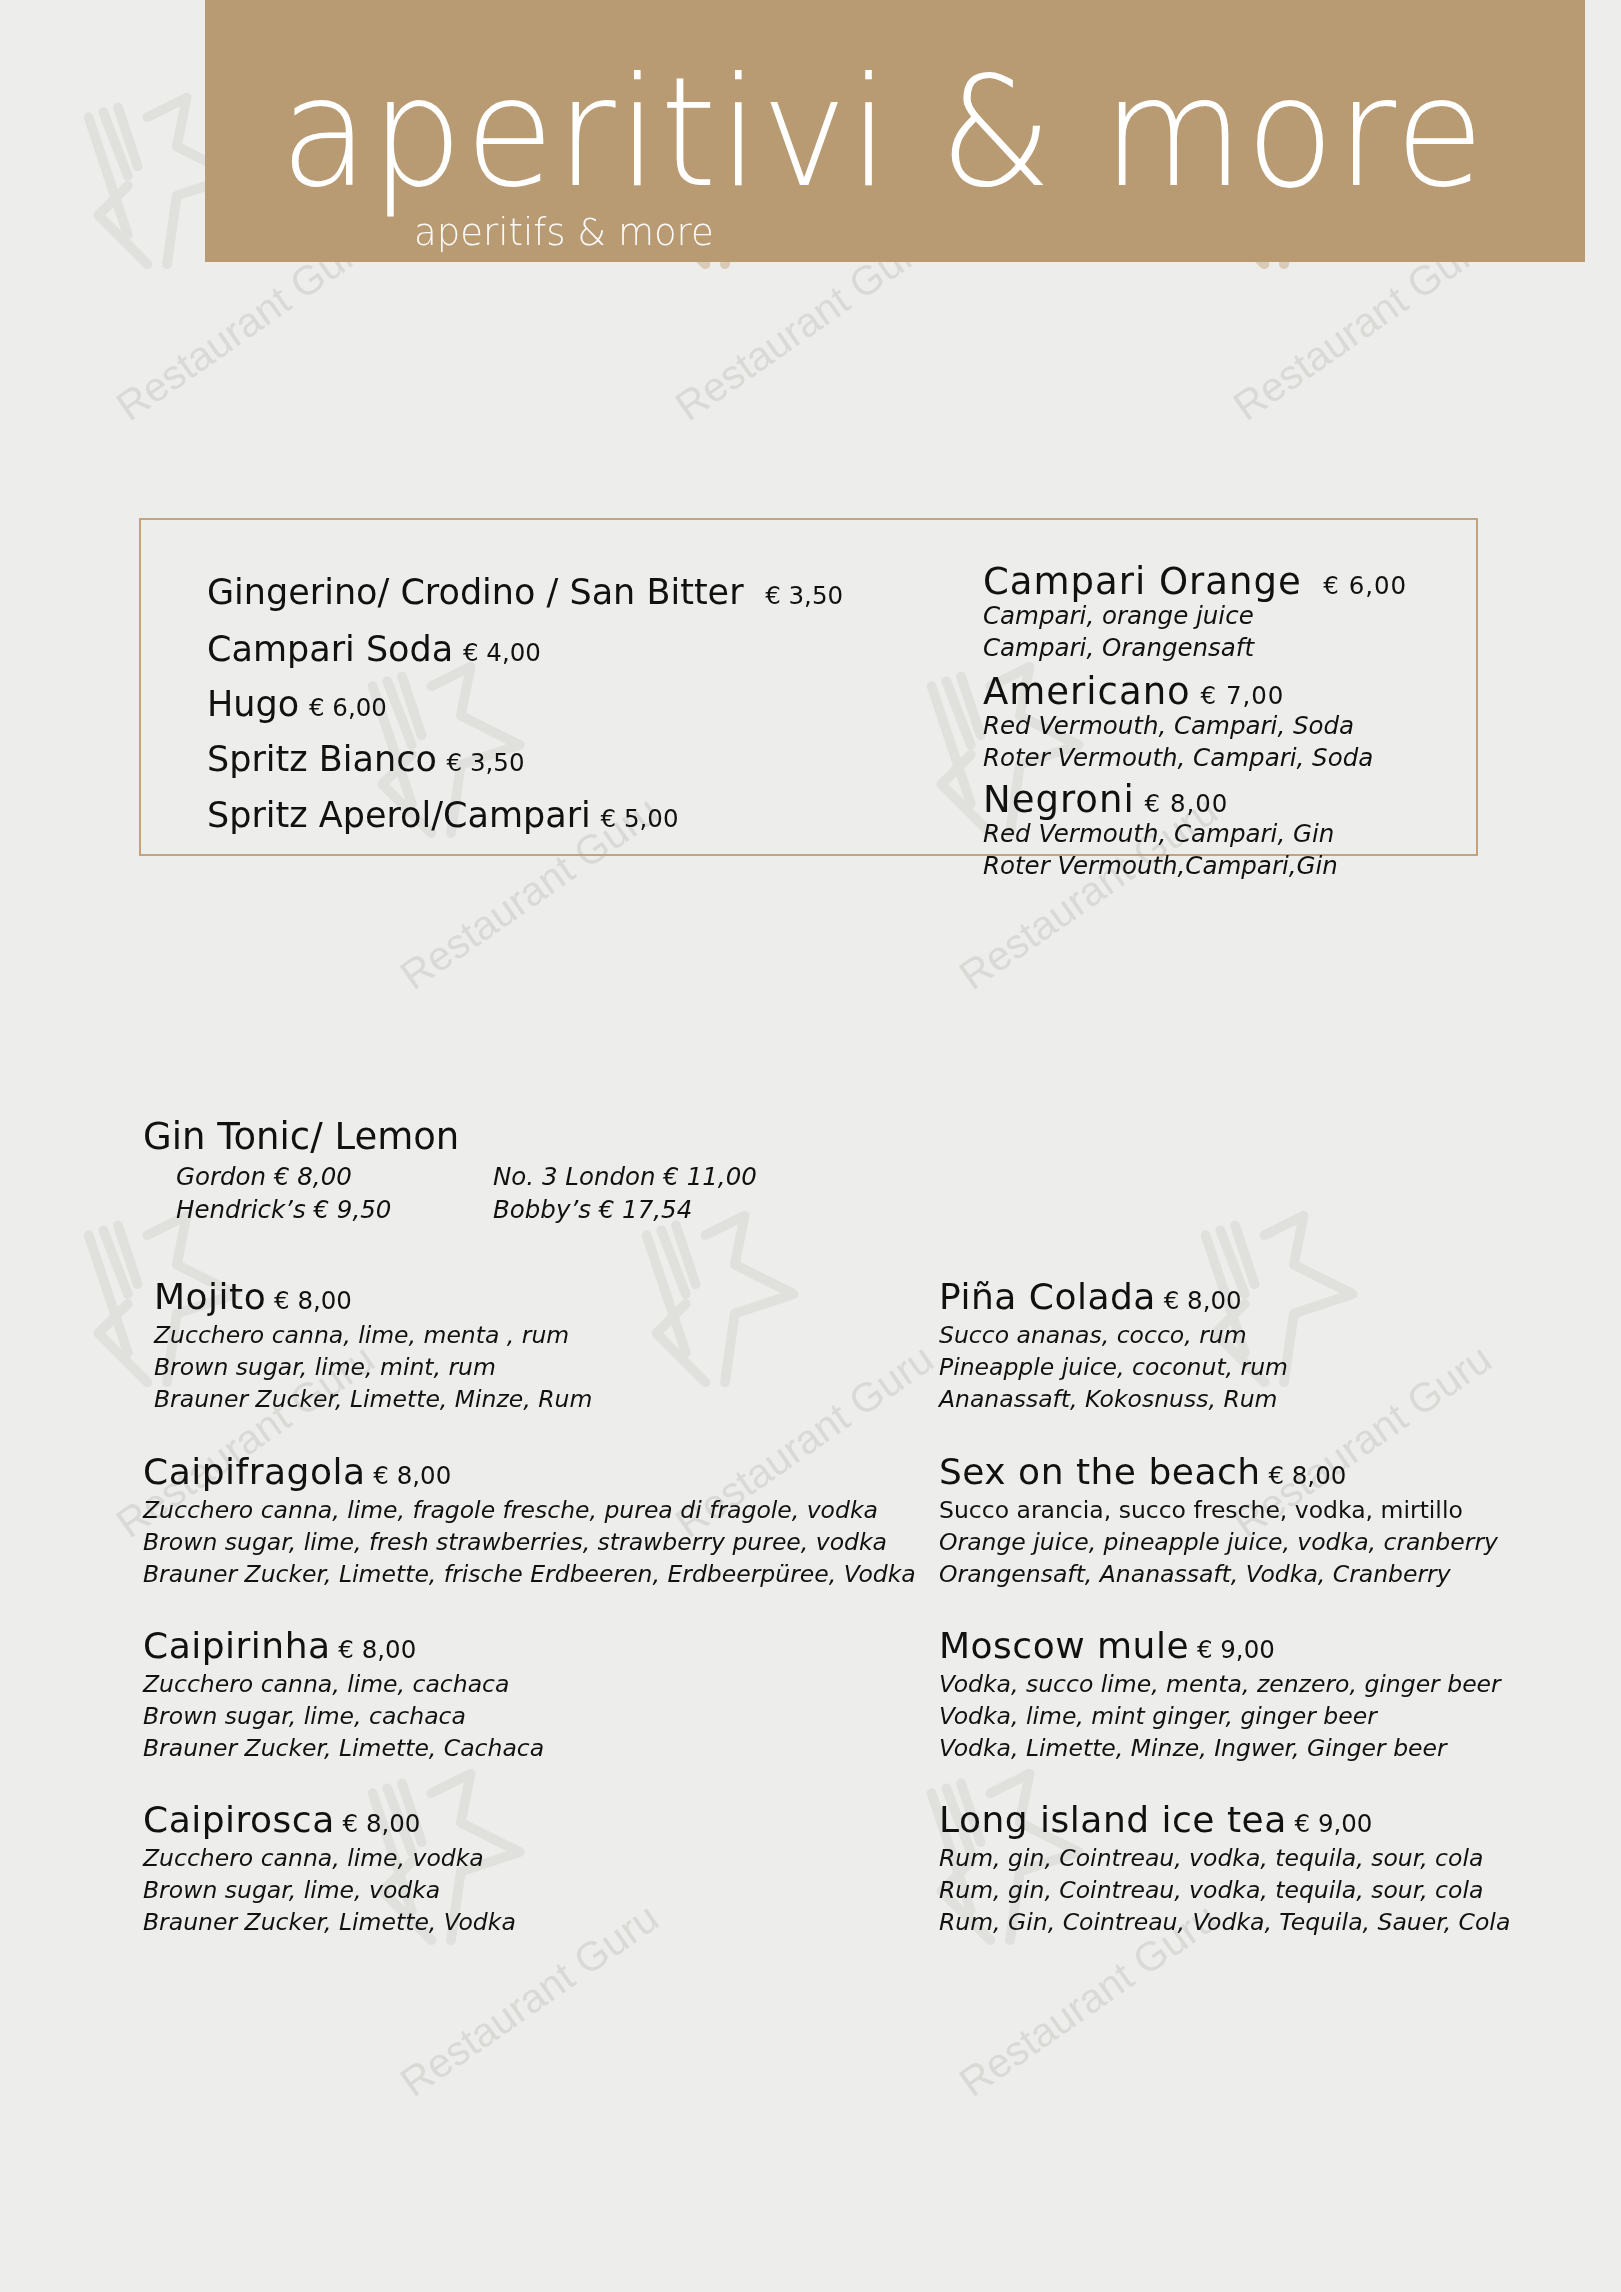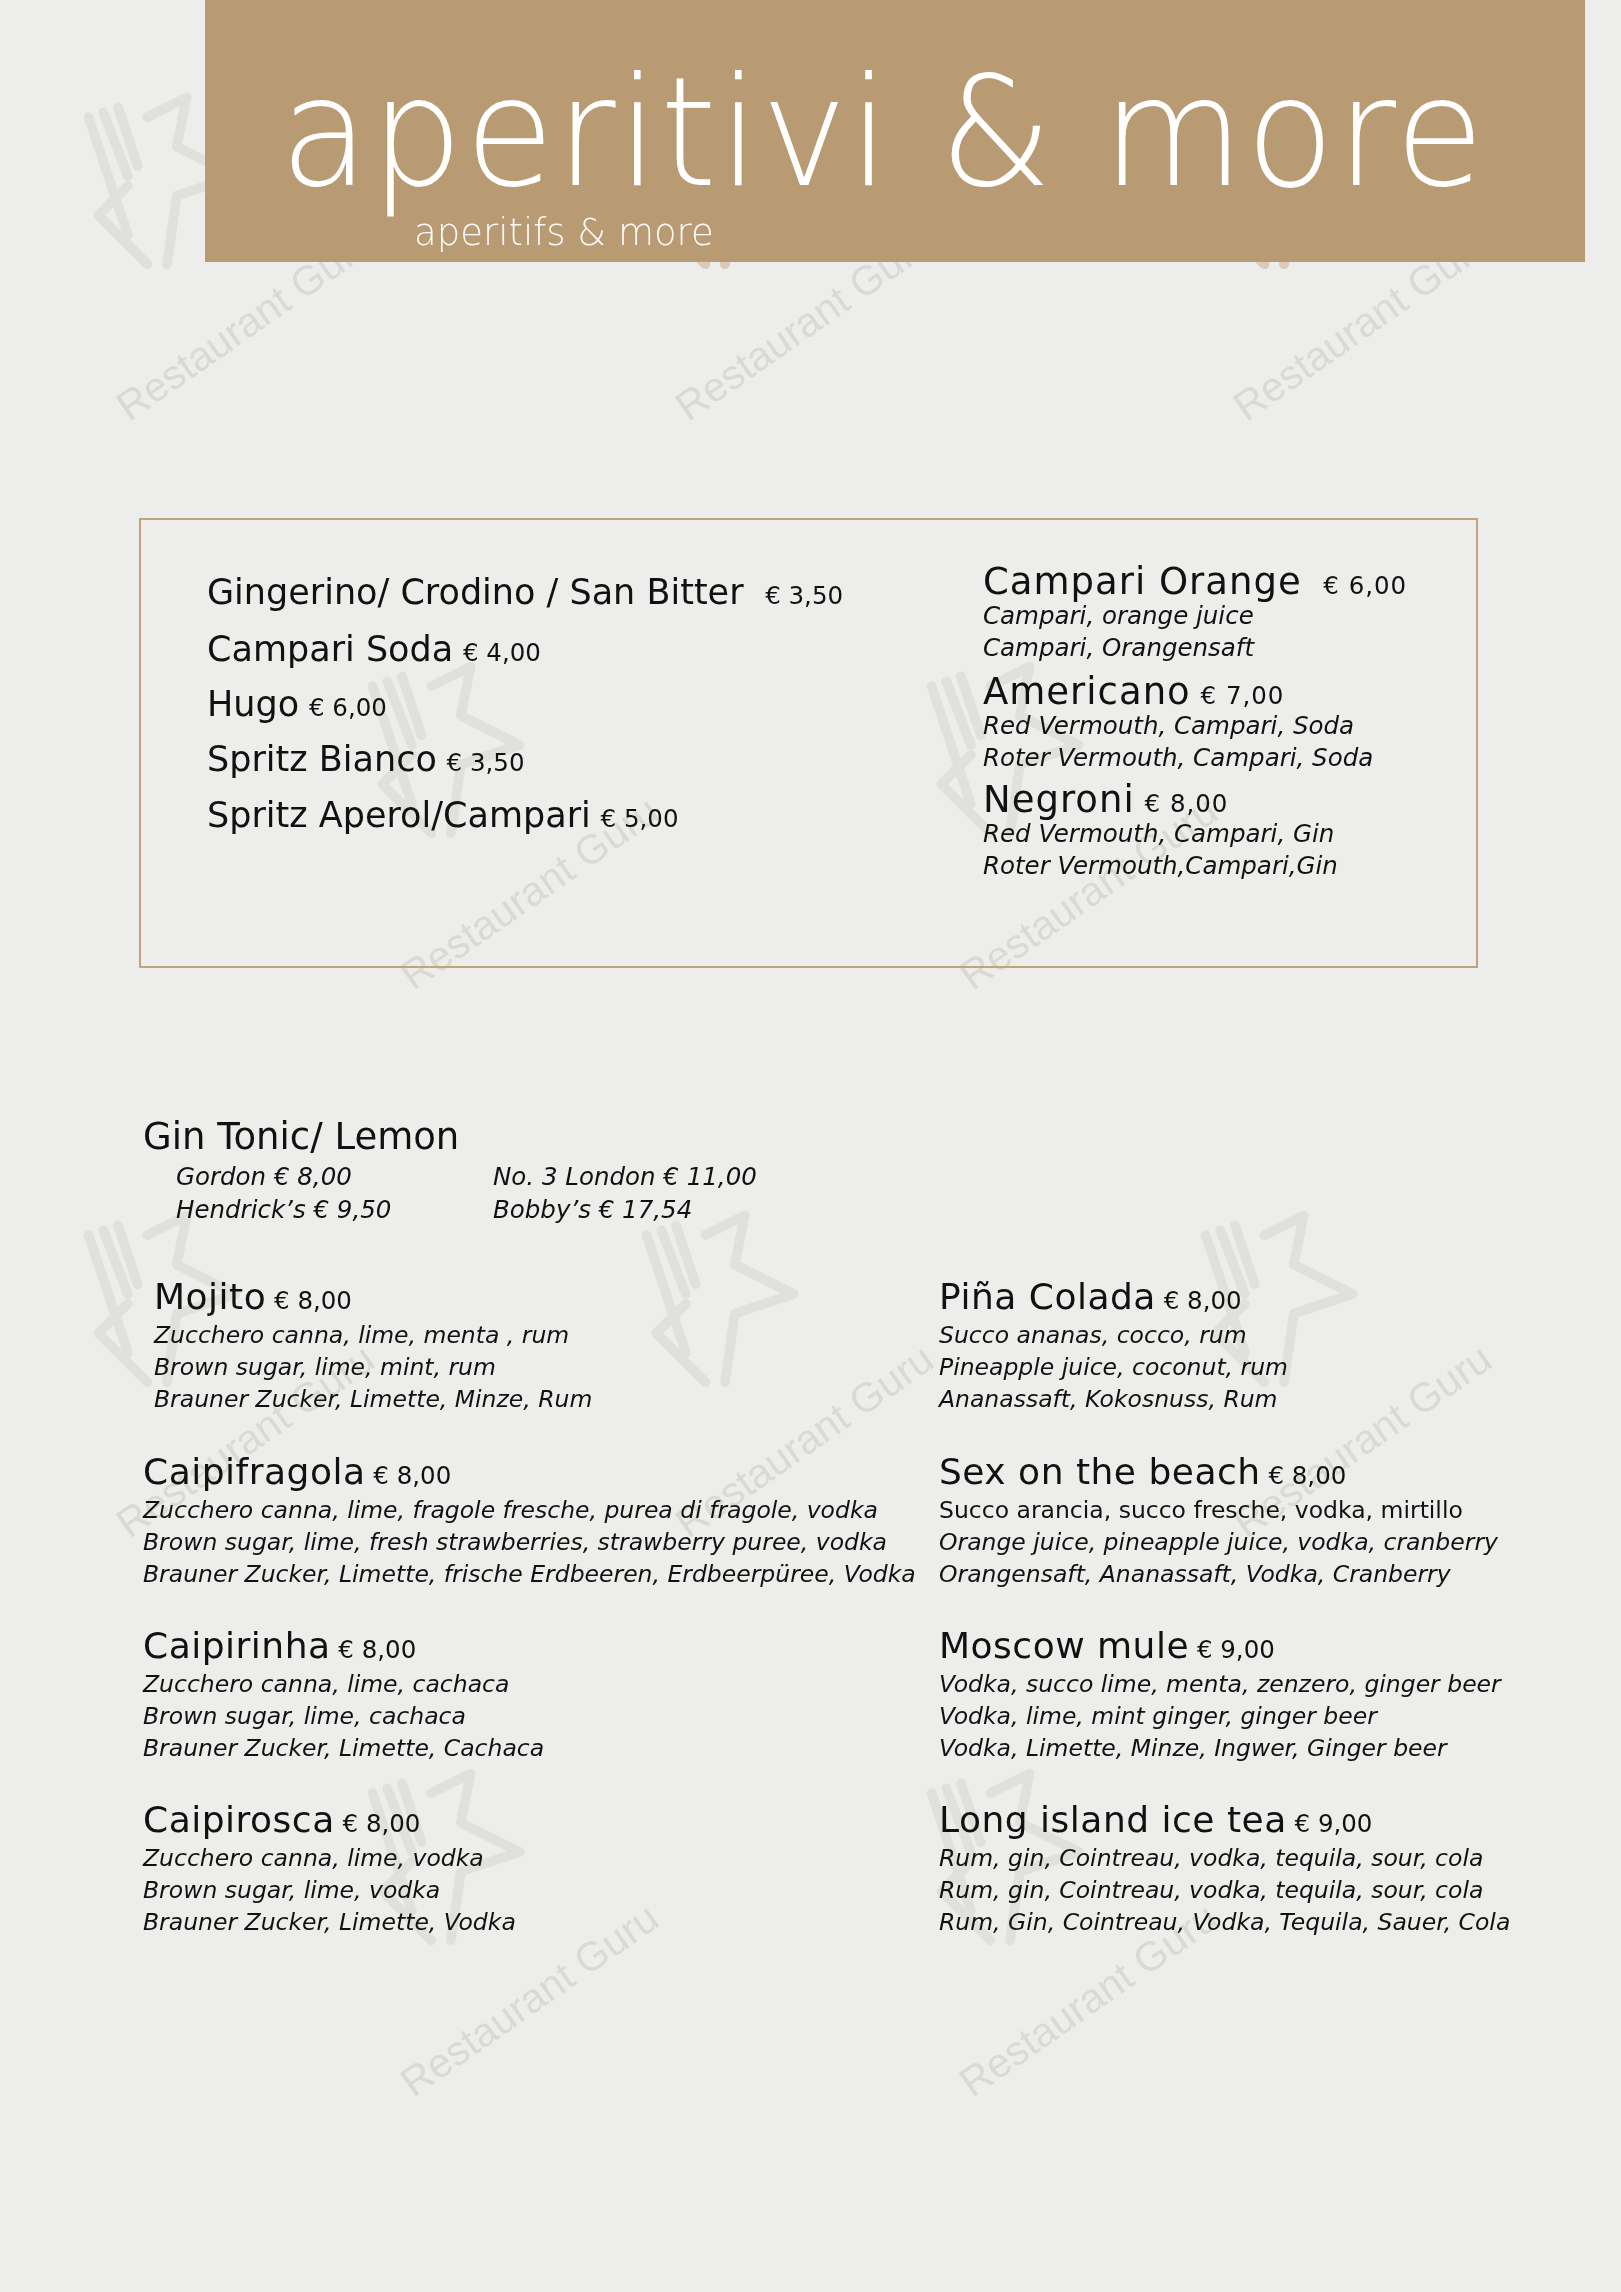--- a/index.html
+++ b/index.html
@@ -22,21 +22,21 @@
     position:absolute; left:75px; top:59px; font-family:"DejaVu Sans", sans-serif;
     font-weight:200; font-size:145px; letter-spacing:2px; color:#fff;
     transform:scaleY(1.05); -webkit-text-stroke:0; line-height:1;
     font-stretch:expanded;
   }
   .header-sub {
     position:absolute; left:209px; top:214px; font-family:"DejaVu Sans", sans-serif;
     font-size:37px; font-weight:200; color:#fff; line-height:1; opacity:0.95;
   }
   .box {
-    position:absolute; left:139px; top:518px; width:1339px; height:450px;
+    position:absolute; left:139px; top:518px; width:1339px; height:338px;
     border:2px solid #c3a27c; box-sizing:border-box;
   }
   .simple-item {
     position:absolute; left:66px; font-size:35px; color:#111; white-space:nowrap;
     font-family:"DejaVu Sans", sans-serif; line-height:1;
   }
   .price { font-size:24.5px; margin-left:9.8px; }
   .right-item { position:absolute; left:842px; }
   .ri-name { font-size:37px; letter-spacing:1px; line-height:1; white-space:nowrap; }
   .ri-desc { font-style:italic; font-size:24.5px; line-height:32px; white-space:nowrap; }

